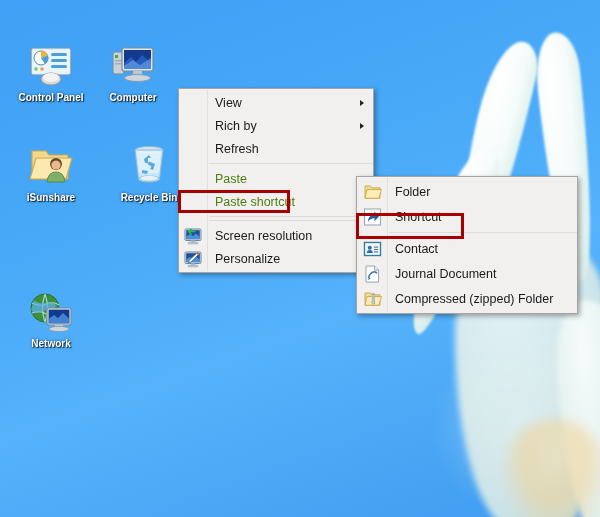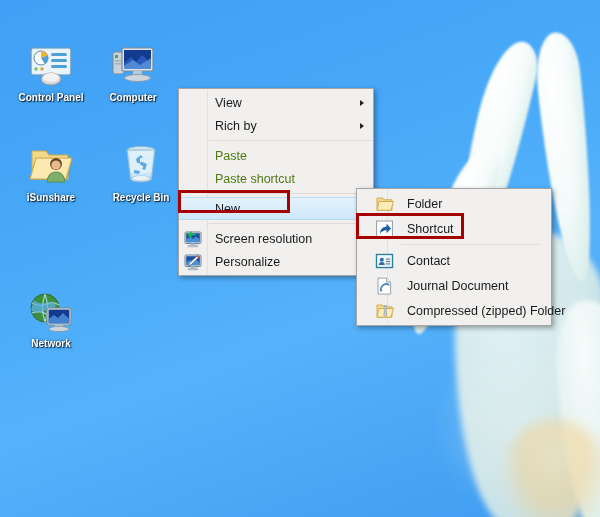--- a/index.html
+++ b/index.html
@@ -137,26 +137,26 @@
   .redbox {
     position: absolute;
     border: 3px solid #a60000;
     pointer-events: none;
     z-index: 90;
   }
 
   
   #submenu {
     position: absolute;
-    left: 356px; top: 188px;
-    width: 196px;
+    left: 356px; top: 176px;
+    width: 222px;
     background: #f1f0ef;
     border: 1px solid #a5a5a5;
     box-shadow: 2px 2px 5px rgba(0,0,0,.35);
-    padding: 2px 12px;
+    padding: 2px 0;
     z-index: 60;
   }
   #submenu .gutter {
     position: absolute; left: 1px; top: 1px; bottom: 1px; width: 30px;
     background: #f1f0ef;
     border-right: 1px solid #e2e0de;
   }
   #submenu .mi { padding-left: 38px; height: 25px; }
   #submenu .mi .micon { left: 6px; width: 19px; height: 19px; }
   #submenu .sep { margin-left: 32px; }
@@ -222,21 +222,21 @@
         <rect x="15" y="8" width="27" height="19" fill="#123a8f"></rect>
         <path d="M15 21 L22 15 L27 20 L33 13 L42 21 L42 27 L15 27 Z" fill="#2b63c4" opacity=".8"></path>
         <path d="M15 24 L24 18 L31 23 L42 16 L42 27 L15 27 Z" fill="#6fa8e8" opacity=".6"></path>
         <rect x="24" y="29" width="9" height="5" fill="#bcc7d1"></rect>
         <ellipse cx="28.5" cy="36" rx="13" ry="3.5" fill="#cdd6de" stroke="#8d9aa6" stroke-width="1"></ellipse>
       </svg>
     </div>
     <div class="lbl">Computer</div>
   </div>
 
-  <div class="dicon" style="left:98px; top:142px;">
+  <div class="dicon" style="left:106px; top:142px;">
     <div class="glyph">
       <svg class="ic" viewBox="0 0 48 46">
         <ellipse cx="24" cy="8" rx="14" ry="3.6" fill="#cfe7f4" stroke="#8fb9cf" stroke-width="1"></ellipse>
         <path d="M10 8 L13.5 37 Q24 41 34.5 37 L38 8 Z" fill="#dff0fa" fill-opacity=".85" stroke="#8fb9cf" stroke-width="1.1"></path>
         <path d="M12 10 L14 30 Q24 33 34 30 L36 10 Z" fill="#eaf6fd" opacity=".6"></path>
         <path d="M19 17 l5 -4 l2 3 l-3 0 l0 5 l-3 0 z" fill="#5fa8dd"></path>
         <path d="M30 22 l-2 6 l-3 -1 l1.5 -2.5 l-4 -2.5 l1.5 -2.6 z" fill="#5fa8dd"></path>
         <path d="M17 28 l6 1 l-1 3 l-5 -1 z" fill="#5fa8dd"></path>
         <ellipse cx="24" cy="37" rx="10.5" ry="3" fill="#c6dae6" stroke="#8fb9cf" stroke-width="1"></ellipse>
         <ellipse cx="24" cy="36" rx="8.5" ry="2.2" fill="#e8f2f8"></ellipse>
@@ -268,37 +268,36 @@
     <div class="mi">
       <span>View</span>
       <span class="arrow"></span>
     </div>
 
     <div class="mi">
       <span>Rich by</span>
       <span class="arrow"></span>
     </div>
 
+    <div class="mi">
+      <span>Refresh</span>
+    </div>
 
     <div class="sep"></div>
 
     <div class="mi disabled">
       <span>Paste</span>
     </div>
 
     <div class="mi disabled">
       <span>Paste shortcut</span>
     </div>
 
     <div class="sep"></div>
 
-    <div class="mi hl">
-      <span>New</span>
-      <span class="arrow"></span>
-    </div>
 
     <div class="sep"></div>
 
     <div class="mi">
       <span class="micon">
         <svg class="ic" viewBox="0 0 18 18">
           <rect x="1" y="2" width="16" height="11.5" rx="1.2" fill="#e3eaf0" stroke="#6f8496" stroke-width="1"></rect>
           <rect x="2.2" y="3.2" width="13.6" height="9" fill="#1c4fa0"></rect>
           <path d="M2.2 9.5 L6 7 L9 9 L12 6.5 L15.8 9.8 L15.8 12.2 L2.2 12.2 Z" fill="#4b8fd6"></path>
           <path d="M11 4.5 L4.5 4.5 M4.5 4.5 L7 2.3 M4.5 4.5 L7 6.8" stroke="#1bc24a" stroke-width="1.6" fill="none" stroke-linecap="round"></path>

